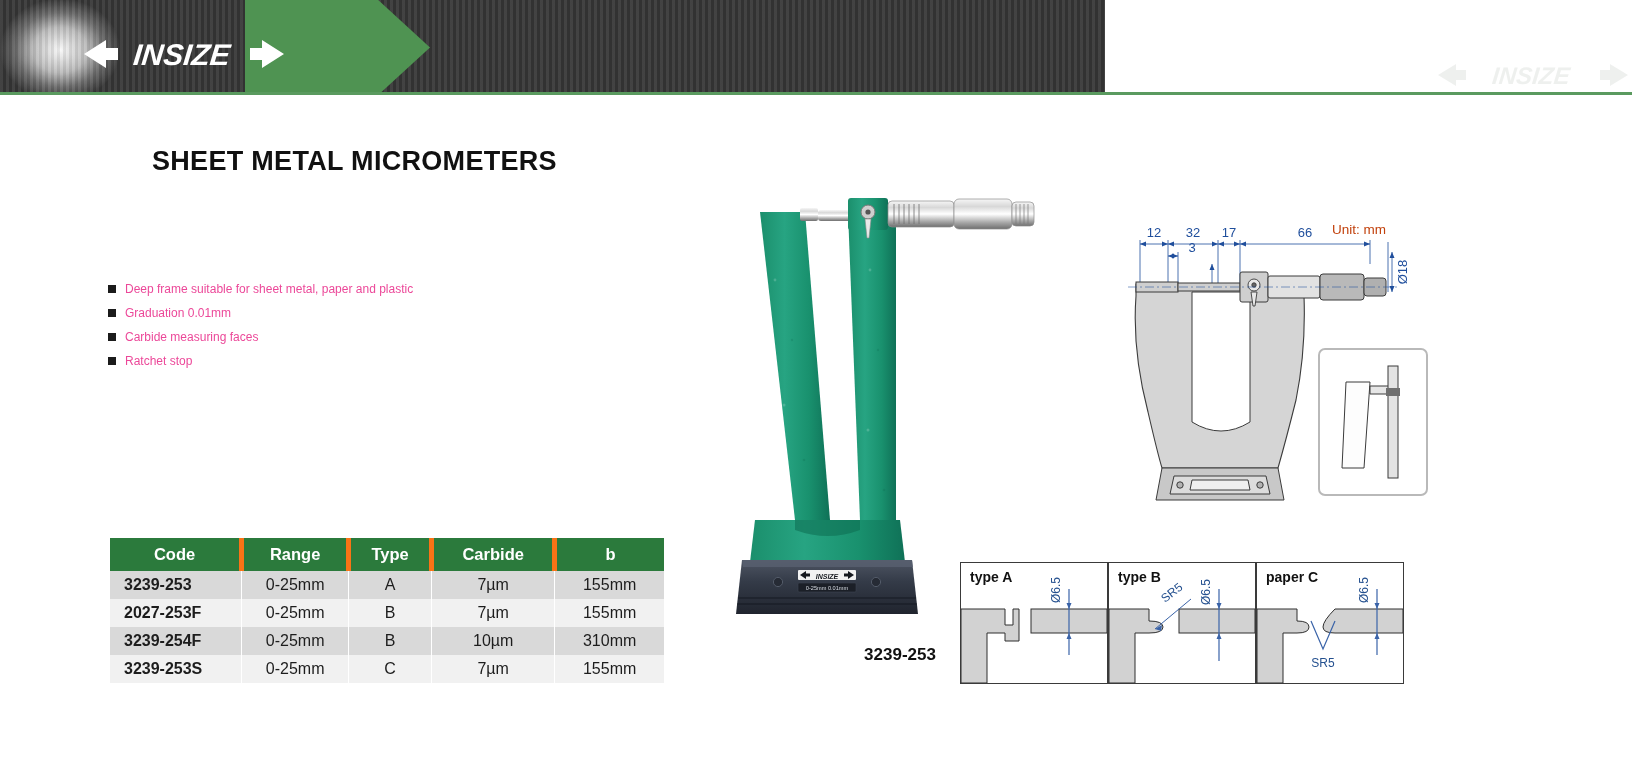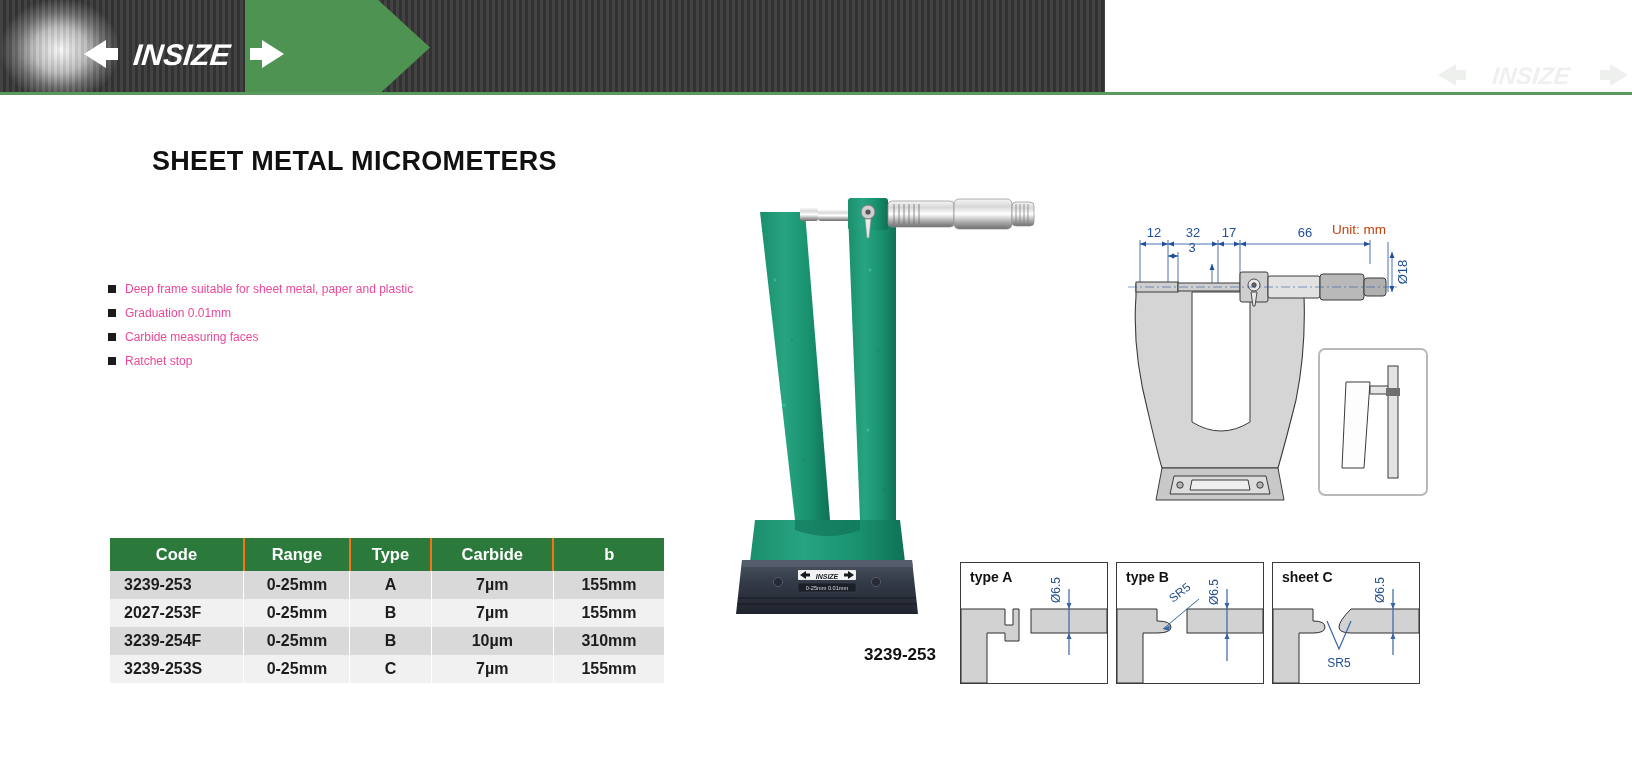--- a/index.html
+++ b/index.html
@@ -70,27 +70,26 @@
   }
 
   
   .spec-table{
     position:absolute;left:110px;top:538px;width:554px;
     border-collapse:collapse;font-size:16px;
   }
   .spec-table th{
     background:#2b7a3c;color:#ffffff;font-weight:bold;
     padding:7px 6px;text-align:center;font-size:16.5px;
-    border-right:2px solid #f97316;
+    border-right:5px solid #f97316;
   }
   .spec-table th:last-child{border-right:none;}
   .spec-table td{
     padding:5px 6px;text-align:center;color:#1d1d1d;font-size:16px;
     border-right:1px solid #ffffff;
-    font-weight:bold;
   }
   .spec-table td:last-child{border-right:none;}
   .spec-table td.code{font-weight:bold;text-align:left;padding-left:14px;}
   .spec-table tr.odd td{background:#d9d9d9;}
   .spec-table tr.even td{background:#f1f1f1;}
 
   
   .product{
     position:absolute;left:700px;top:190px;width:400px;height:450px;
   }
@@ -106,21 +105,21 @@
   .unit-label{
     position:absolute;left:1332px;top:222px;font-size:13.5px;color:#c2410c;
   }
   .inset-box{
     position:absolute;left:1318px;top:348px;width:110px;height:148px;
   }
 
   
   .type-row{
     position:absolute;left:960px;top:562px;width:470px;height:128px;
-    display:flex;gap:8px;text-align:center;
+    display:flex;text-align:center;
   }
   .type-box{
     width:146px;height:120px;border:1px solid #3a3a3a;background:#fff;
     position:relative;
   }
   .type-label{
     position:absolute;left:9px;top:6px;font-size:14px;font-weight:bold;color:#111;
   }
   .dimtext{fill:#1f4e9c;font-family:"Liberation Sans", sans-serif;}
 </style>
@@ -442,21 +441,21 @@
       </g>
       <g fill="#3a63a8">
         <polygon points="110,46 107.5,40 112.5,40"></polygon>
           <polygon points="110,70 107.5,76 112.5,76"></polygon>
       </g>
       <text x="0" y="0" transform="translate(101,42) rotate(-90)" fill="#24508f" font-family="Liberation Sans, sans-serif" font-size="12">Ø6.5</text>
     </svg>
   </div>
 
   <div class="type-box">
-    <div class="type-label">sheet C</div>
+    <div class="type-label">paper C</div>
     <svg width="146" height="120" viewBox="0 0 146 120">
       <g fill="#d2d2d2" stroke="#2f2f2f" stroke-width="1">
         <path d="M0,46 L40,46 L40,58 Q52,58 52,64 Q52,70 40,70 L26,70 L26,120 L0,120 Z"></path>
         <path d="M78,46 Q66,58 66,64 Q66,70 78,70 L146,70 L146,46 Z"></path>
       </g>
       <g stroke="#3a63a8" stroke-width="1.2" fill="none">
         <polyline points="54,58 66,86 78,58"></polyline>
       </g>
       <text x="66" y="104" text-anchor="middle" fill="#24508f" font-family="Liberation Sans, sans-serif" font-size="12">SR5</text>
       <g stroke="#3a63a8" stroke-width="1.2" fill="none">

